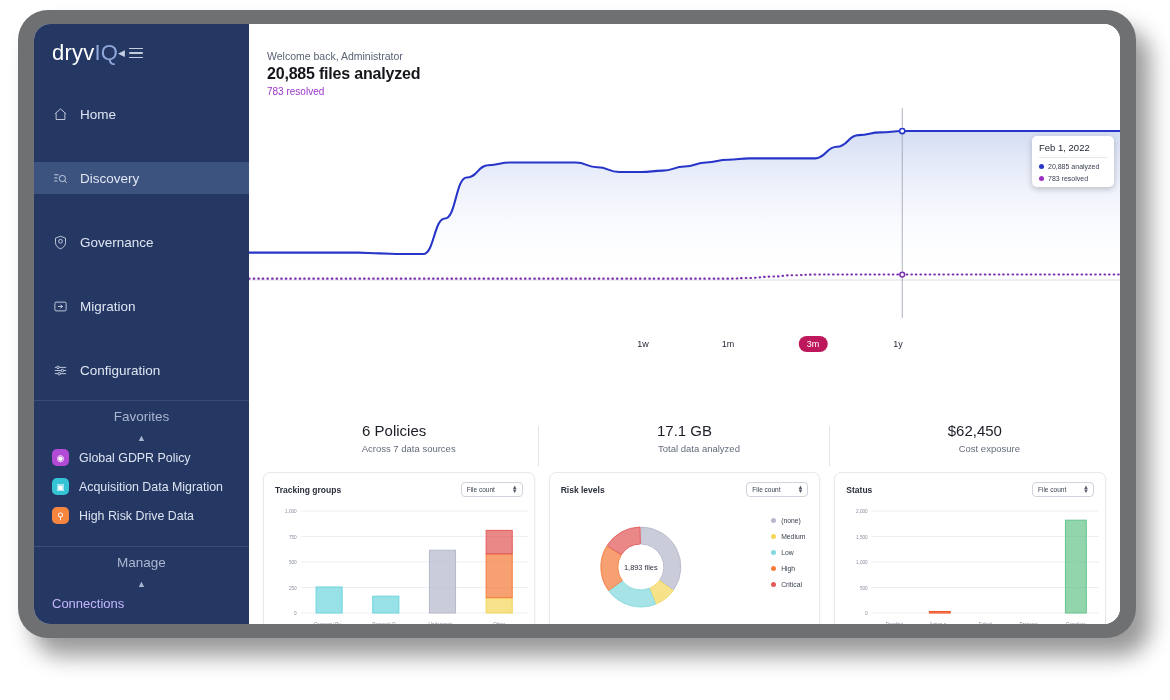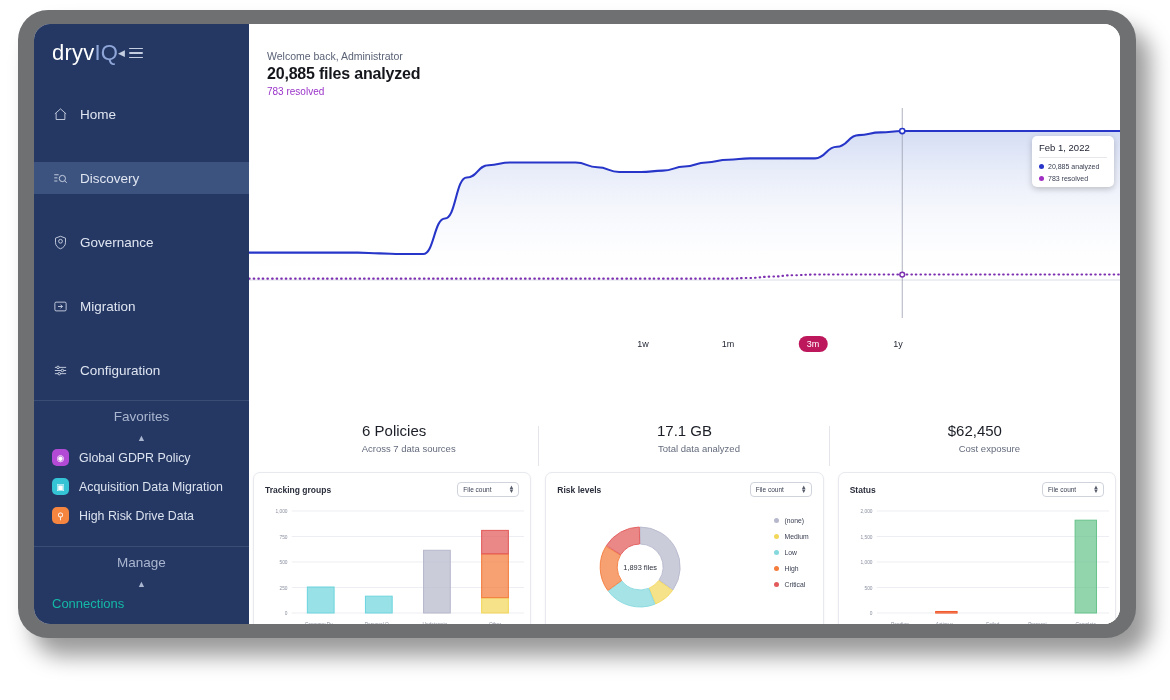--- a/index.html
+++ b/index.html
@@ -76,21 +76,21 @@
     padding-left:18px; height:29px;
     font-size:12.4px; color:#dbe2ef; cursor:pointer;
   }
   .fav-ico {
     width:17px;height:17px;border-radius:5px;flex:0 0 17px;
     display:flex;align-items:center;justify-content:center;
     font-size:9px;color:#ffffff;
   }
   .mg-item {
     padding-left:18px; height:28px; display:flex; align-items:center;
-    font-size:13px; color:#14b8a6; cursor:pointer;
+    font-size:13px; color:#c4b5fd; cursor:pointer;
   }
 
   
   #main { flex:1; height:100%; background:#ffffff; position:relative; overflow:hidden;}
   .hdr { padding: 26px 0 0 18px; position:relative; z-index:5;}
   .hdr .welcome { font-size:10.5px; color:#5a6275; }
   .hdr .big { font-size:16px; font-weight:bold; color:#14161c; margin-top:3px; letter-spacing:-.2px;}
   .hdr .resolved { font-size:10px; color:#9b34c9; margin-top:3px;}
 
   #areachart { position:absolute; left:0; top:0; width:100%; height:305px; }
@@ -121,21 +121,21 @@
   
   #metrics { position:absolute; left:0; top:398px; width:100%; display:flex; }
   .metric { flex:1; text-align:center; position:relative; }
   .metric:not(:last-child)::after{
     content:""; position:absolute; right:0; top:4px; width:1px; height:40px; background:#e3e5ea;
   }
   .metric .mv { font-size:15px; color:#1b1e27; }
   .metric .ml { font-size:9.5px; color:#646b7c; margin-top:4px;padding-left:29px;}
 
   
-  #cards { position:absolute; left:0; top:448px; width:100%; display:flex; gap:14px; padding:0 4px; }
+  #cards { position:absolute; left:0; top:448px; width:100%; display:flex; gap:14px; padding:0 14px; }
   .card {
     flex:1; height:176px; background:#ffffff;
     border:1px solid #e7e9ee; border-radius:7px;
     box-shadow:0 1px 3px rgba(0,0,0,.05);
     padding:9px 11px 6px 11px; position:relative;
   }
   .card-head { display:flex; align-items:center; justify-content:space-between; }
   .card-title { font-size:8.5px; font-weight:bold; color:#2b2f3c; }
   .sel {
     border:1px solid #cfd3dc; border-radius:4px; background:#fff;

